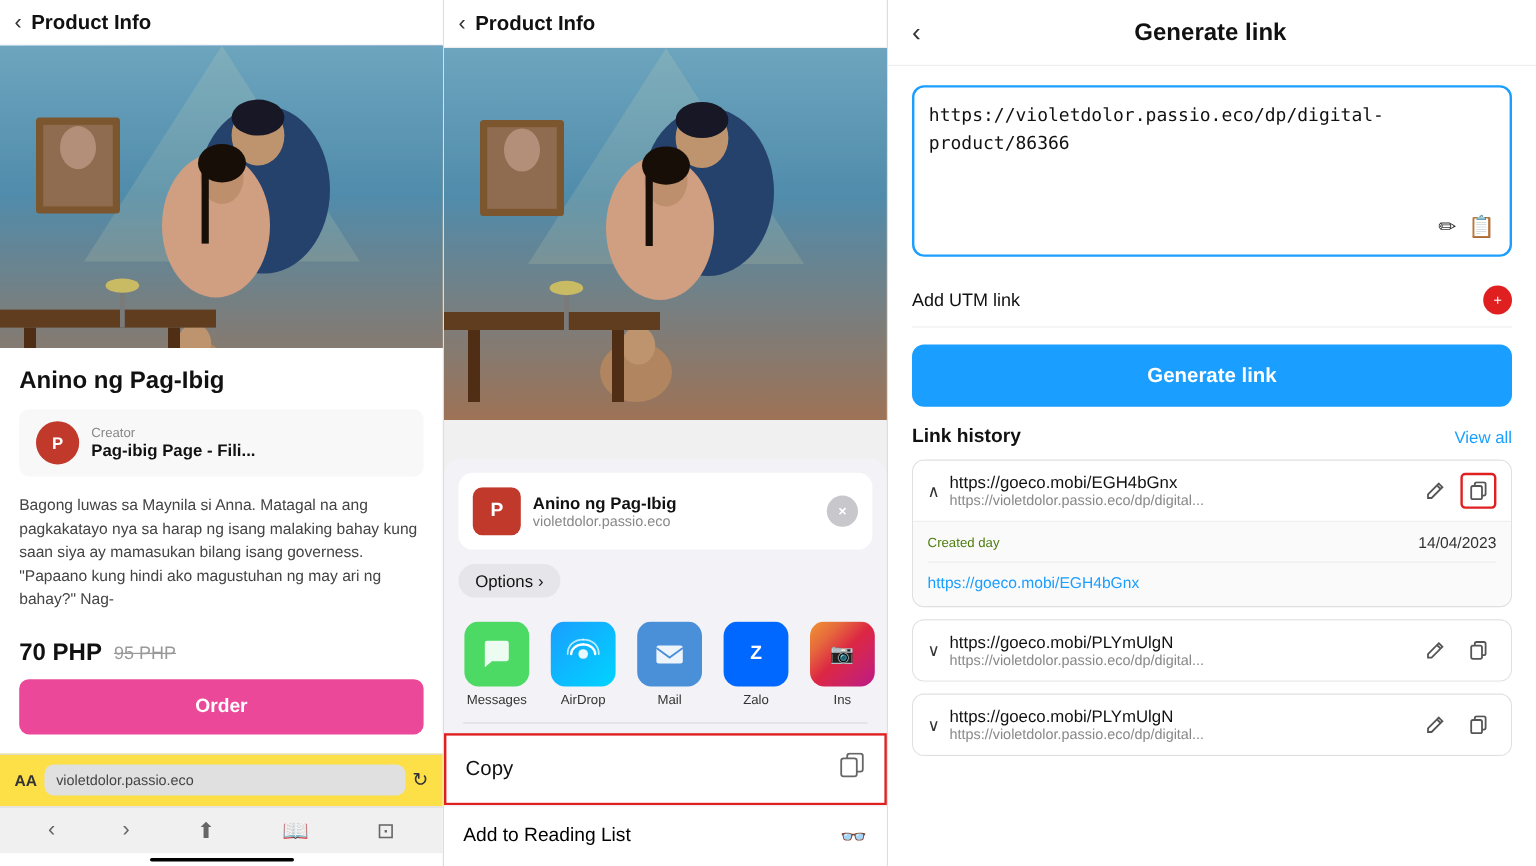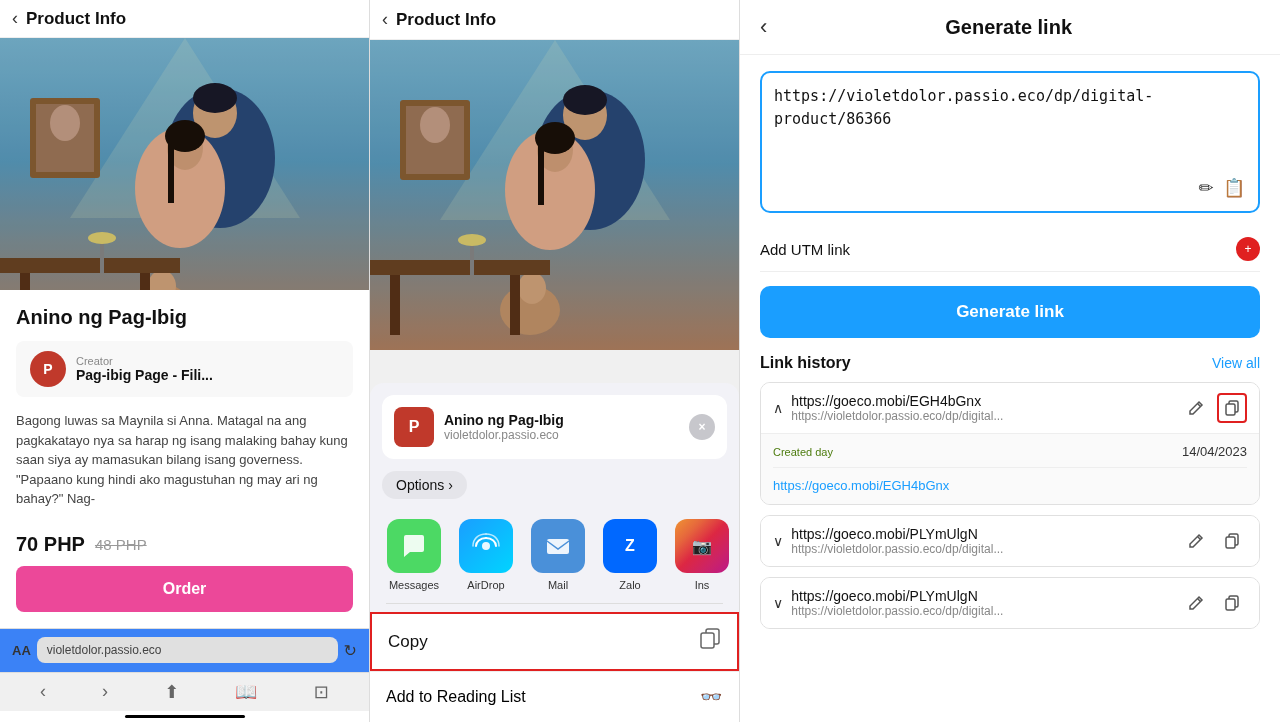--- a/index.html
+++ b/index.html
@@ -148,21 +148,21 @@
       padding: 14px;
       font-size: 16px;
       font-weight: 600;
       cursor: pointer;
     }
 
     .browser-bar {
       display: flex;
       align-items: center;
       padding: 8px 12px;
-      background: #3b82f6;
+      background: #fde047;
       border-top: 1px solid #ddd;
       gap: 6px;
       height: 50px;
     }
 
     .browser-font {
       font-size: 13px;
       font-weight: 600;
       color: #333;
     }
@@ -683,21 +683,21 @@
       <div class="creator-info">
         <span class="creator-label">Creator</span>
         <span class="creator-name">Pag-ibig Page - Fili...</span>
       </div>
     </div>
 
     <div class="product-desc">Bagong luwas sa Maynila si Anna. Matagal na ang pagkakatayo nya sa harap ng isang malaking bahay kung saan siya ay mamasukan bilang isang governess. "Papaano kung hindi ako magustuhan ng may ari ng bahay?" Nag-</div>
 
     <div class="price-row">
       <span class="price-current">70 PHP</span>
-      <span class="price-original">48 PHP</span>
+      <span class="price-original">95 PHP</span>
     </div>
 
     <button class="order-btn">Order</button>
   </div>
 
   <div class="browser-bar">
     <span class="browser-font">AA</span>
     <div class="browser-url-bar">
       <span class="browser-url-text">violetdolor.passio.eco</span>
     </div>

